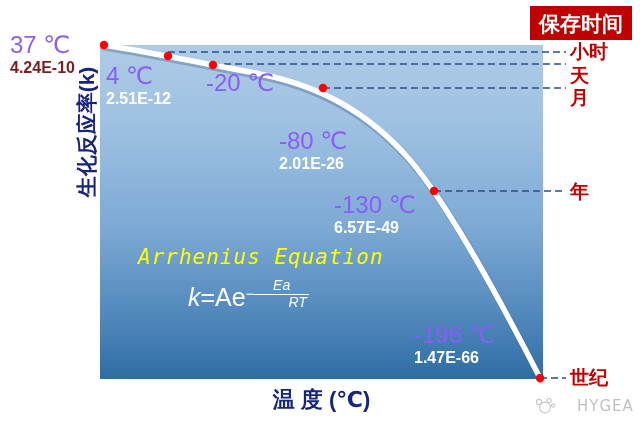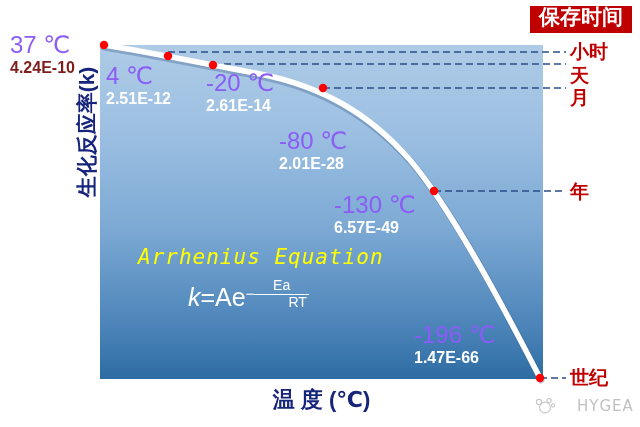--- a/index.html
+++ b/index.html
@@ -46,21 +46,21 @@
   }
 
   
   #badge{
     position:absolute;
     right:8px;top:6px;
     background:#c00000;
     color:#ffffff;
     font-size:21px;
     font-weight:bold;
-    padding:0 9px 5px 9px;
+    padding:7px 9px 5px 9px;
     line-height:1.05;
     white-space:nowrap;
   }
 
   
   #curvesvg{position:absolute;left:0;top:0;width:640px;height:427px;overflow:visible;}
 
   
   .timelab{
     position:absolute;
@@ -109,20 +109,21 @@
     font-size:25px;
     white-space:nowrap;
     line-height:1;
   }
   #formula .ital{font-style:italic;}
   #formula .frac{
     display:inline-block;
     vertical-align:middle;
     text-align:center;
     font-size:14px;
+    font-style:italic;
     line-height:1.12;
     position:relative;
     top:-5px;
   }
   #formula .frac .num{display:block;border-bottom:1.4px solid #ffffff;padding:0 2px;}
   #formula .frac .den{display:block;padding:0 2px;margin-left:32px;}
   #formula .minus{
     display:inline-block;
     vertical-align:middle;
     font-size:15px;
@@ -186,26 +187,25 @@
     <span class="v">4.24E-10</span>
   </div>
 
   <div class="ann inside" style="left:106px;top:63px;">
     <span class="t big">4 ℃</span>
     <span class="v">2.51E-12</span>
   </div>
 
   <div class="ann inside" style="left:206px;top:70px;">
     <span class="t big">-20 ℃</span>
-    <span class="v">2.61E-14</span>
   </div>
 
   <div class="ann inside" style="left:279px;top:128px;">
     <span class="t big">-80 ℃</span>
-    <span class="v">2.01E-28</span>
+    <span class="v">2.01E-26</span>
   </div>
 
   <div class="ann inside" style="left:334px;top:192px;">
     <span class="t big">-130 ℃</span>
     <span class="v">6.57E-49</span>
   </div>
 
   <div class="ann inside" style="left:414px;top:322px;">
     <span class="t big">-196 ℃</span>
     <span class="v">1.47E-66</span>

